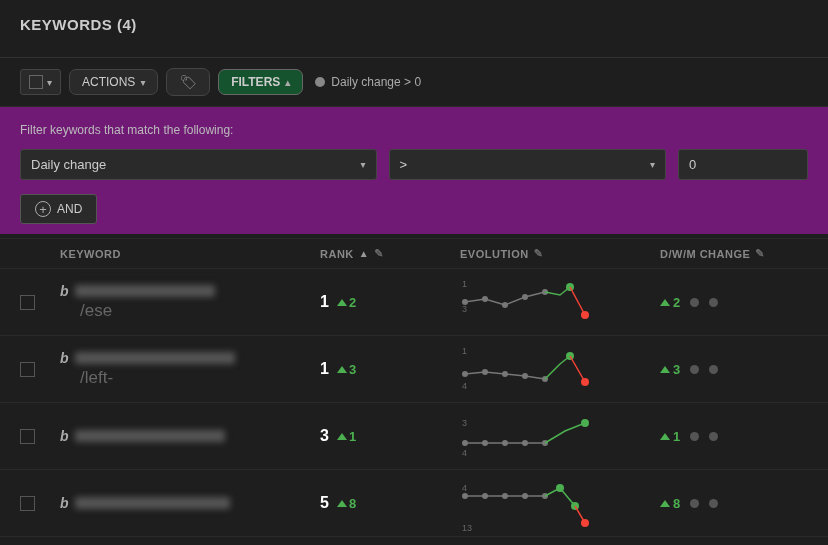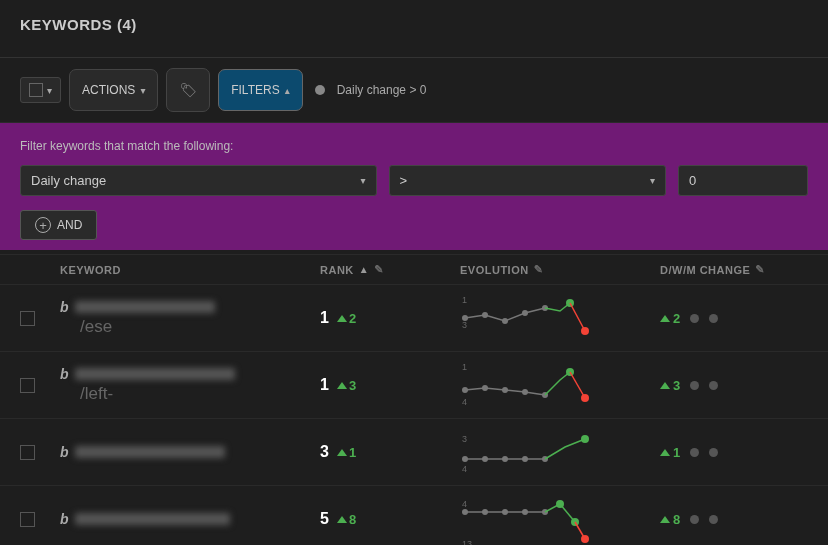--- a/index.html
+++ b/index.html
@@ -52,36 +52,37 @@
     .dropdown-arrow {
       color: #aaa;
       font-size: 10px;
     }
 
     .btn {
       background: #2a2a2a;
       border: 1px solid #444;
       border-radius: 7px;
       color: #ccc;
-      padding: 13px 12px;
+      padding: 5px 12px;
       cursor: pointer;
       font-size: 12px;
       display: flex;
       align-items: center;
       gap: 5px;
     }
     .btn-filters {
-      background: #0c4a6e;
+      background: #14532d;
       border-color: #666;
+      font-weight: bold;
     }
 
     .filter-badge {
       display: flex;
       align-items: center;
-      gap: 12px;
+      gap: 6px;
       margin-left: 4px;
       color: #aaa;
       font-size: 12px;
     }
     .filter-dot {
       width: 10px;
       height: 10px;
       background: #888;
       border-radius: 50%;
       display: inline-block;

